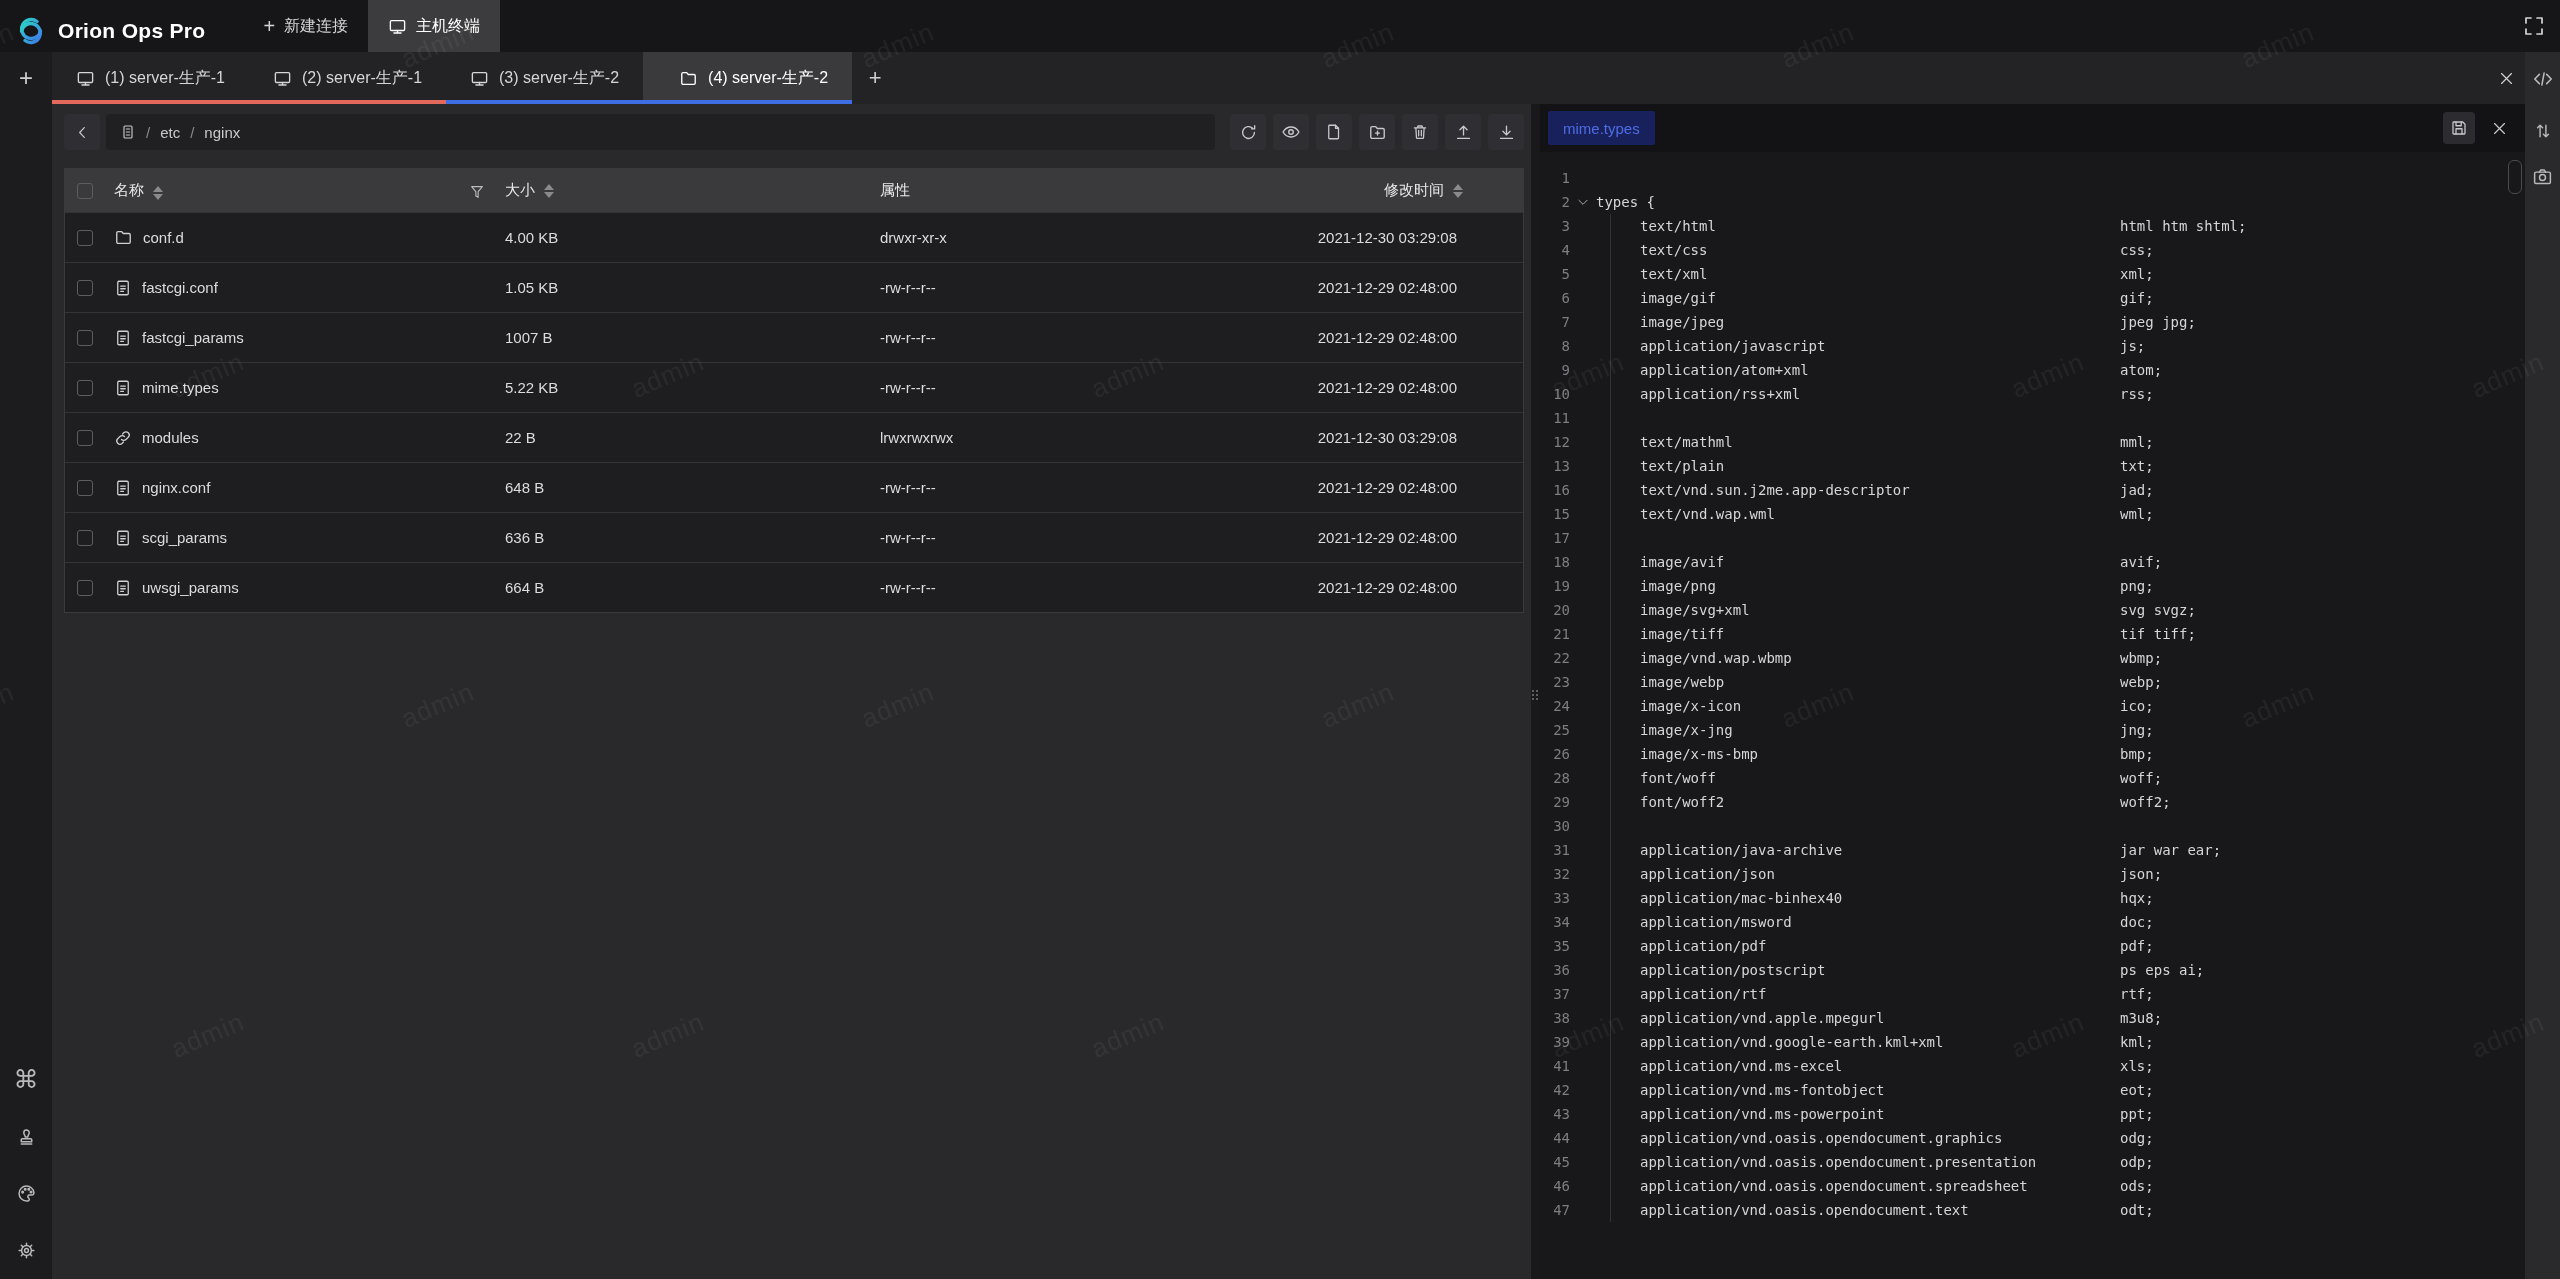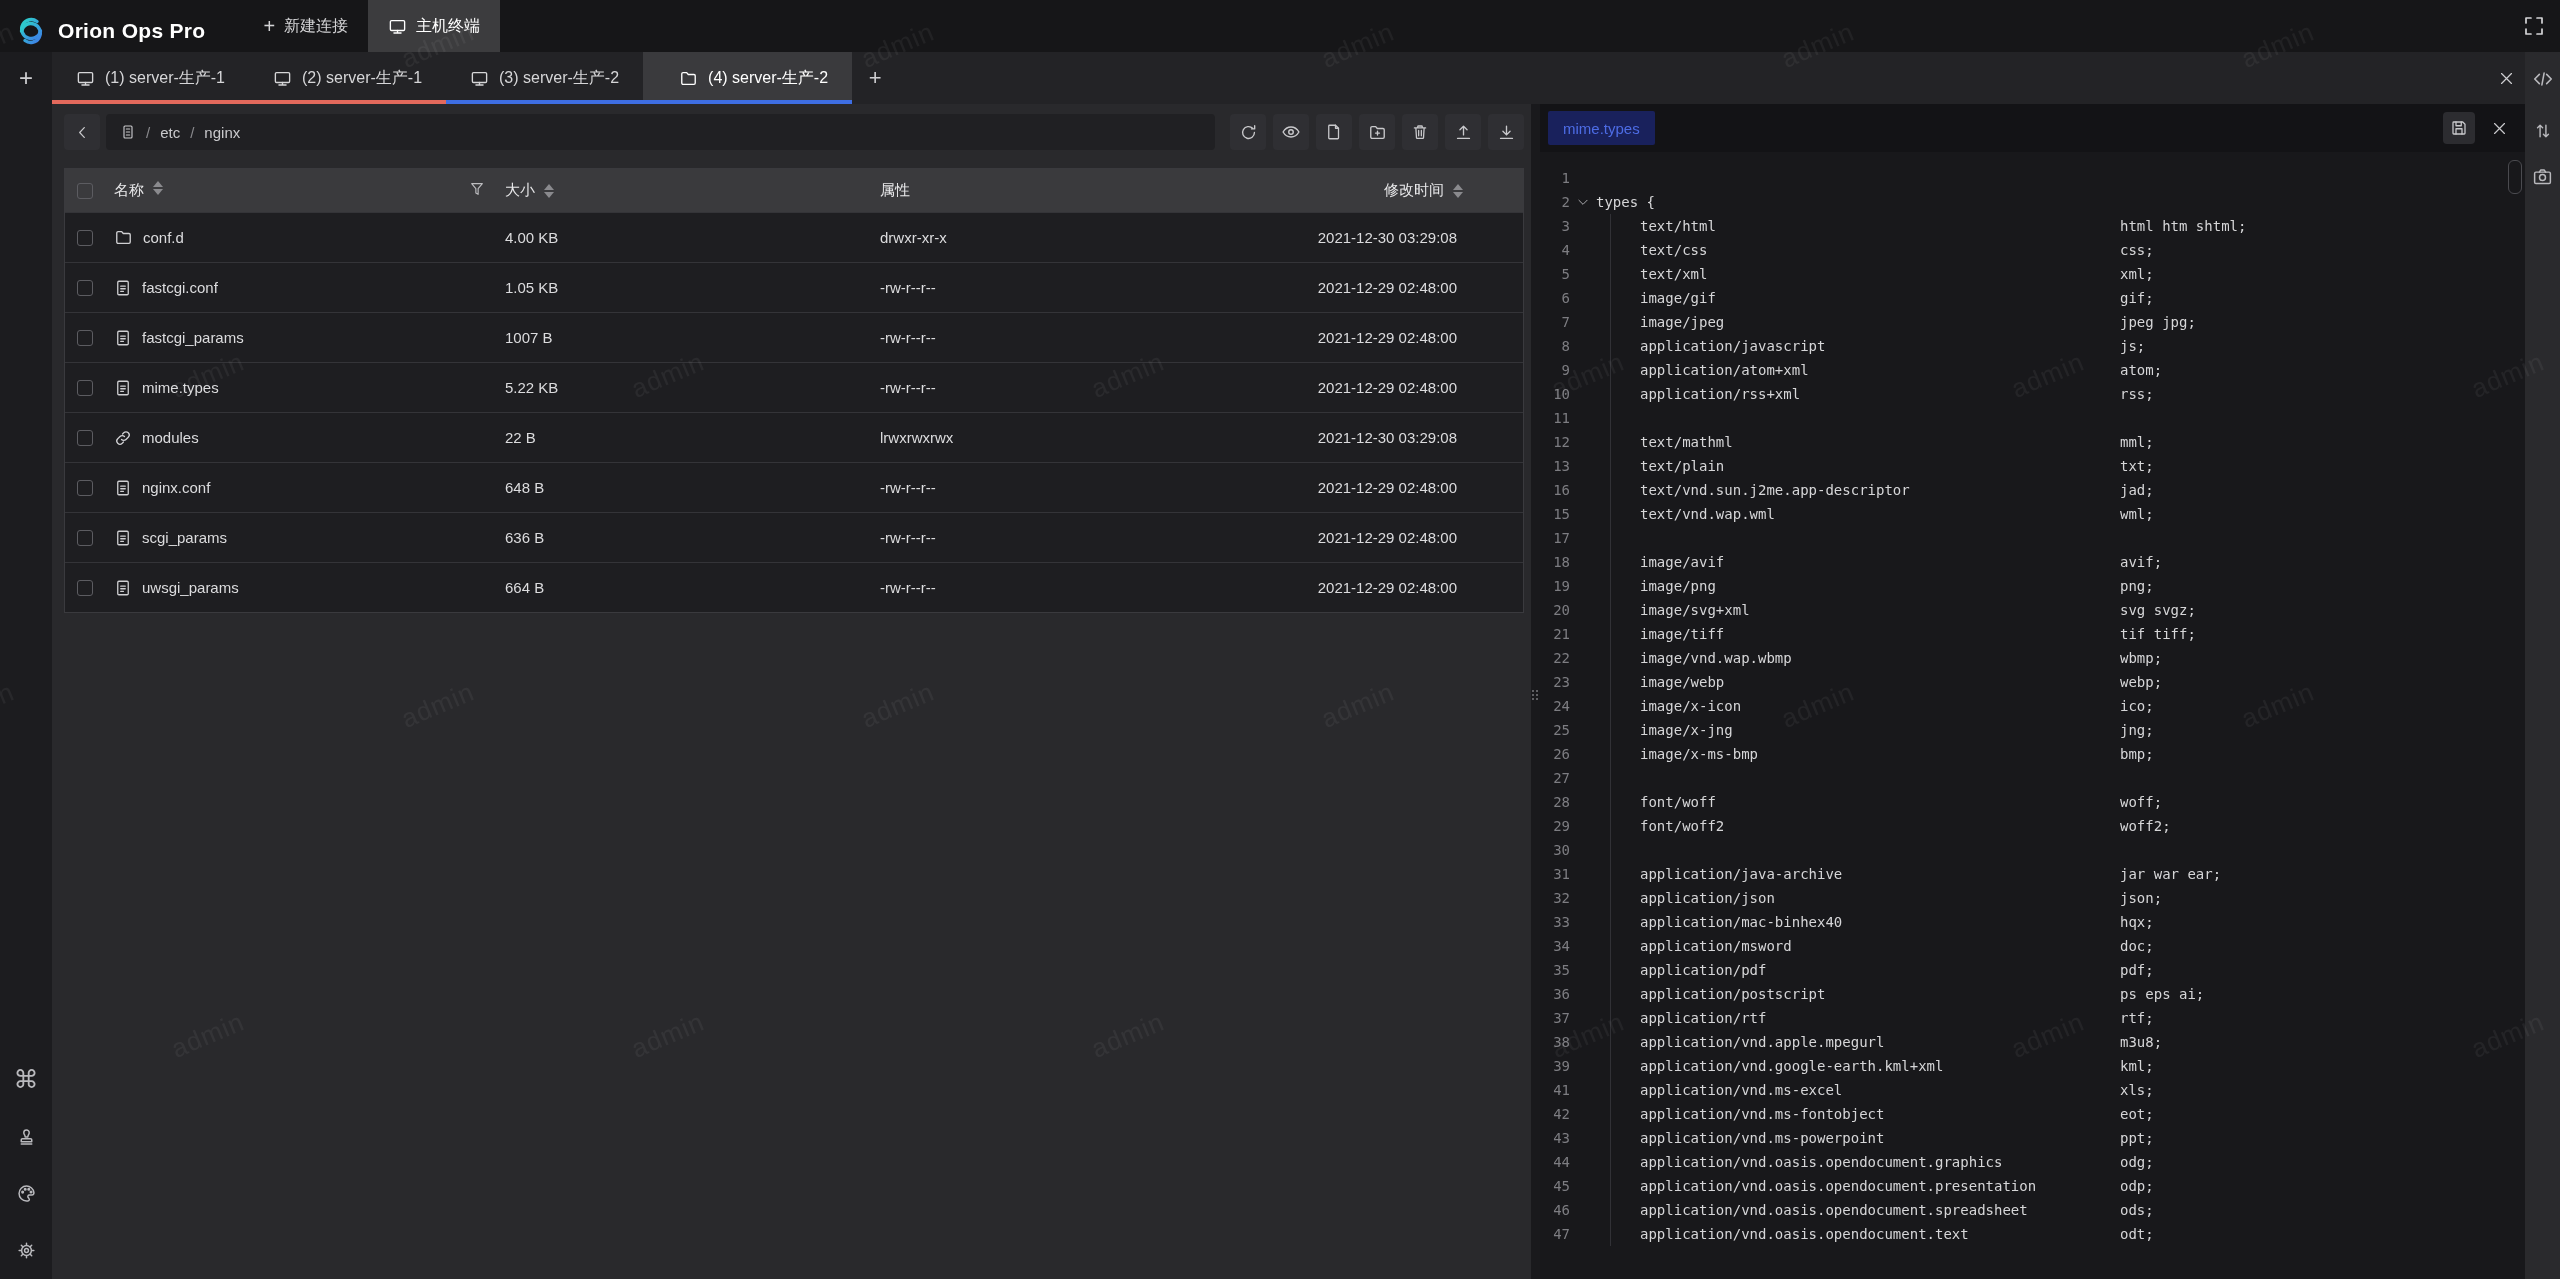--- a/index.html
+++ b/index.html
@@ -47,21 +47,21 @@
   .crumbseg { cursor:pointer; }
   .ficonbtn { width:36px; height:36px; border-radius:4px; background:#2f2f33; display:flex; align-items:center; justify-content:center; color:#c9c9cc; margin-left:7px; cursor:pointer; }
 
   .ftable { position:absolute; left:12px; top:64px; width:1460px; border:1px solid #3a3a3e; background:#1e1e21; }
   .frow, .fhead { display:grid; grid-template-columns:40px 400px 375px 415px 1fr; align-items:center; }
   .fhead { height:43px; background:#3a3a3d; font-size:15px; color:#e8e8ea; }
   .frow { height:50px; border-top:1px solid #343438; font-size:15px; color:#dcdcde; cursor:pointer; }
   .cbcell { display:flex; justify-content:center; }
   .cb { width:16px; height:16px; border:1.5px solid #5c5c61; border-radius:3px; background:transparent; cursor:pointer; }
   .namecell { display:flex; align-items:center; gap:10px; padding-left:9px; }
-  .nameheadcell { display:flex; align-items:flex-start; padding-left:9px; }
+  .nameheadcell { display:flex; align-items:flex-end; padding-left:9px; }
   .sorter { display:inline-flex; flex-direction:column; gap:2px; margin-left:9px; cursor:pointer; }
   .sorter i { display:block; width:0; height:0; border-left:5px solid transparent; border-right:5px solid transparent; }
   .sorter .up { border-bottom:6px solid #8a8a8e; }
   .sorter .dn { border-top:6px solid #8a8a8e; }
   .funnel { margin-left:auto; margin-right:20px; color:#bdbdc0; cursor:pointer; display:flex; }
   .mtimecell { display:flex; justify-content:flex-end; padding-right:66px; }
   .mtimehead { display:flex; justify-content:flex-end; align-items:center; padding-right:60px; }
   .fico { display:flex; color:#d0d0d3; }
 
   
@@ -562,21 +562,20 @@
         <div class="cl"><span class="lnum">17</span><span class="foldc"></span><span class="lbody g"><span class="ctype"></span><span class="cext"></span></span></div>
         <div class="cl"><span class="lnum">18</span><span class="foldc"></span><span class="lbody g"><span class="ctype">image/avif</span><span class="cext">avif;</span></span></div>
         <div class="cl"><span class="lnum">19</span><span class="foldc"></span><span class="lbody g"><span class="ctype">image/png</span><span class="cext">png;</span></span></div>
         <div class="cl"><span class="lnum">20</span><span class="foldc"></span><span class="lbody g"><span class="ctype">image/svg+xml</span><span class="cext">svg svgz;</span></span></div>
         <div class="cl"><span class="lnum">21</span><span class="foldc"></span><span class="lbody g"><span class="ctype">image/tiff</span><span class="cext">tif tiff;</span></span></div>
         <div class="cl"><span class="lnum">22</span><span class="foldc"></span><span class="lbody g"><span class="ctype">image/vnd.wap.wbmp</span><span class="cext">wbmp;</span></span></div>
         <div class="cl"><span class="lnum">23</span><span class="foldc"></span><span class="lbody g"><span class="ctype">image/webp</span><span class="cext">webp;</span></span></div>
         <div class="cl"><span class="lnum">24</span><span class="foldc"></span><span class="lbody g"><span class="ctype">image/x-icon</span><span class="cext">ico;</span></span></div>
         <div class="cl"><span class="lnum">25</span><span class="foldc"></span><span class="lbody g"><span class="ctype">image/x-jng</span><span class="cext">jng;</span></span></div>
         <div class="cl"><span class="lnum">26</span><span class="foldc"></span><span class="lbody g"><span class="ctype">image/x-ms-bmp</span><span class="cext">bmp;</span></span></div>
-        <div class="cl"><span class="lnum">27</span><span class="foldc"></span><span class="lbody g"><span class="ctype"></span><span class="cext"></span></span></div>
         <div class="cl"><span class="lnum">28</span><span class="foldc"></span><span class="lbody g"><span class="ctype">font/woff</span><span class="cext">woff;</span></span></div>
         <div class="cl"><span class="lnum">29</span><span class="foldc"></span><span class="lbody g"><span class="ctype">font/woff2</span><span class="cext">woff2;</span></span></div>
         <div class="cl"><span class="lnum">30</span><span class="foldc"></span><span class="lbody g"><span class="ctype"></span><span class="cext"></span></span></div>
         <div class="cl"><span class="lnum">31</span><span class="foldc"></span><span class="lbody g"><span class="ctype">application/java-archive</span><span class="cext">jar war ear;</span></span></div>
         <div class="cl"><span class="lnum">32</span><span class="foldc"></span><span class="lbody g"><span class="ctype">application/json</span><span class="cext">json;</span></span></div>
         <div class="cl"><span class="lnum">33</span><span class="foldc"></span><span class="lbody g"><span class="ctype">application/mac-binhex40</span><span class="cext">hqx;</span></span></div>
         <div class="cl"><span class="lnum">34</span><span class="foldc"></span><span class="lbody g"><span class="ctype">application/msword</span><span class="cext">doc;</span></span></div>
         <div class="cl"><span class="lnum">35</span><span class="foldc"></span><span class="lbody g"><span class="ctype">application/pdf</span><span class="cext">pdf;</span></span></div>
         <div class="cl"><span class="lnum">36</span><span class="foldc"></span><span class="lbody g"><span class="ctype">application/postscript</span><span class="cext">ps eps ai;</span></span></div>
         <div class="cl"><span class="lnum">37</span><span class="foldc"></span><span class="lbody g"><span class="ctype">application/rtf</span><span class="cext">rtf;</span></span></div>

